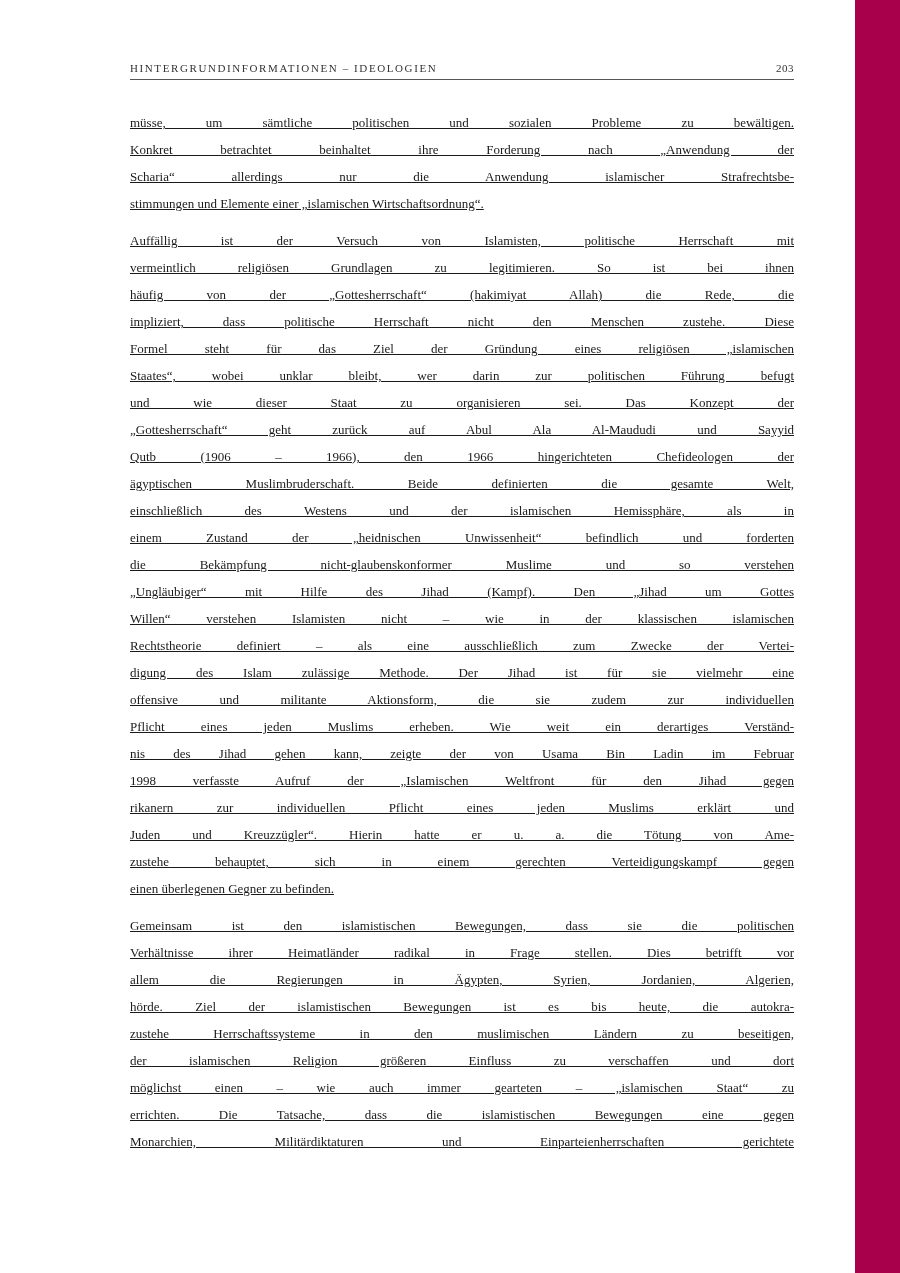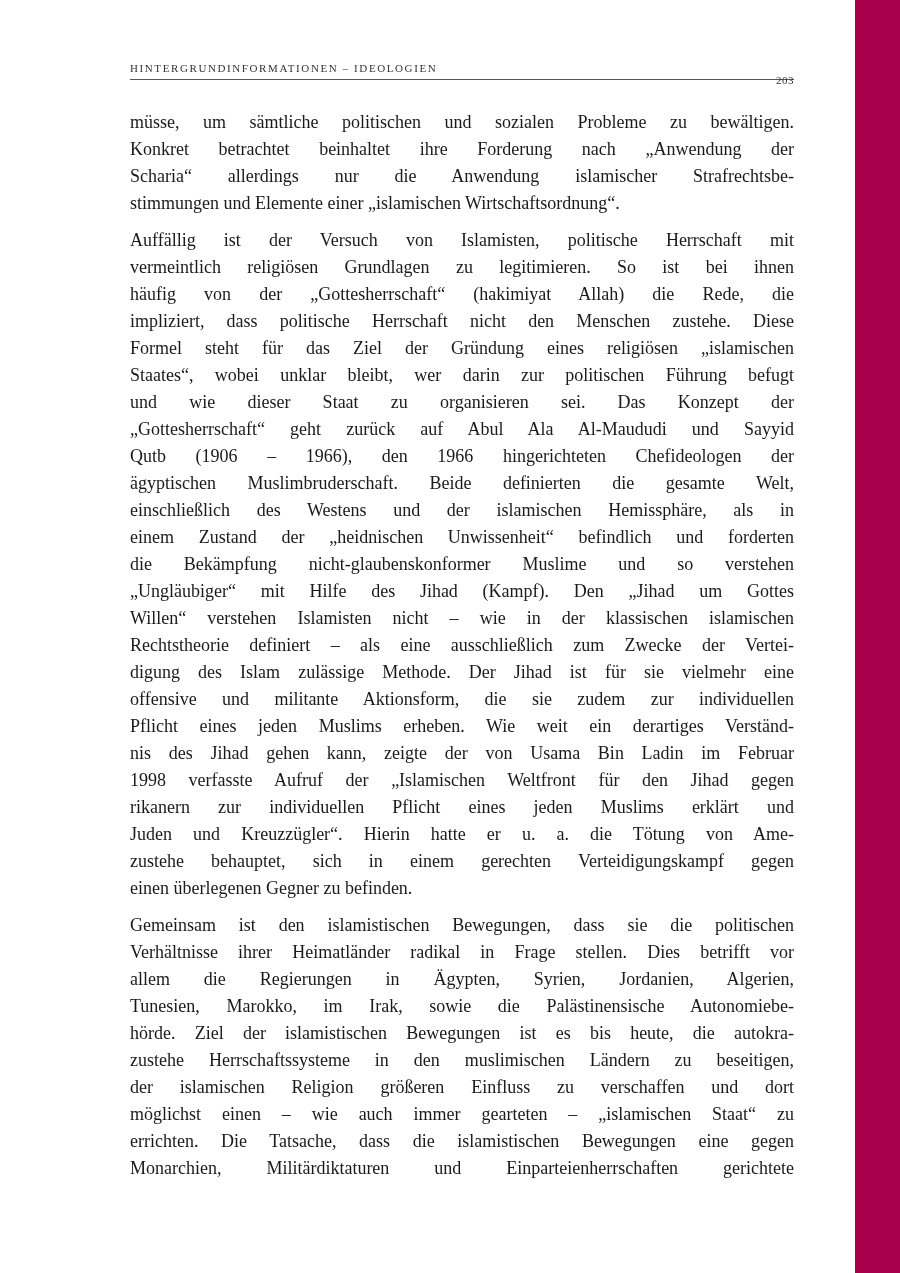--- a/index.html
+++ b/index.html
@@ -35,41 +35,42 @@
       color: #333;
     }
     .running-head .title {
       position: absolute;
       left: 0;
       top: 1px;
     }
     .running-head .page-num {
       position: absolute;
       right: 0;
-      top: 13px;
+      top: 1px;
       letter-spacing: 0.5px;
     }
     .body-text {
       position: absolute;
       left: 130px;
       top: 109px;
       width: 664px;
     }
     .paragraph {
       margin: 0 0 10px 0;
     }
     .line {
       display: block;
       height: 27px;
       line-height: 27px;
-      font-size: 18px;
+      font-size: 13px;
       text-align: justify;
       text-align-last: justify;
       white-space: nowrap;
       overflow: visible;
+      text-decoration: underline;
     }
     .line.last {
       text-align-last: left;
     }
   </style>
 </head>
 <body>
 
 <div class="side-bar"></div>
 
@@ -109,21 +110,20 @@
     <span class="line">1998 verfasste Aufruf der „Islamischen Weltfront für den Jihad gegen</span>
     <span class="line">rikanern zur individuellen Pflicht eines jeden Muslims erklärt und</span>
     <span class="line">Juden und Kreuzzügler“. Hierin hatte er u. a. die Tötung von Ame-</span>
     <span class="line">zustehe behauptet, sich in einem gerechten Verteidigungskampf gegen</span>
     <span class="line last">einen überlegenen Gegner zu befinden.</span>
   </p>
   <p class="paragraph">
     <span class="line">Gemeinsam ist den islamistischen Bewegungen, dass sie die politischen</span>
     <span class="line">Verhältnisse ihrer Heimatländer radikal in Frage stellen. Dies betrifft vor</span>
     <span class="line">allem die Regierungen in Ägypten, Syrien, Jordanien, Algerien,</span>
-    <span class="line">Tunesien, Marokko, im Irak, sowie die Palästinensische Autonomiebe-</span>
     <span class="line">hörde. Ziel der islamistischen Bewegungen ist es bis heute, die autokra-</span>
     <span class="line">zustehe Herrschaftssysteme in den muslimischen Ländern zu beseitigen,</span>
     <span class="line">der islamischen Religion größeren Einfluss zu verschaffen und dort</span>
     <span class="line">möglichst einen – wie auch immer gearteten – „islamischen Staat“ zu</span>
     <span class="line">errichten. Die Tatsache, dass die islamistischen Bewegungen eine gegen</span>
     <span class="line">Monarchien, Militärdiktaturen und Einparteienherrschaften gerichtete</span>
   </p>
 </div>
 
 </body></html>

